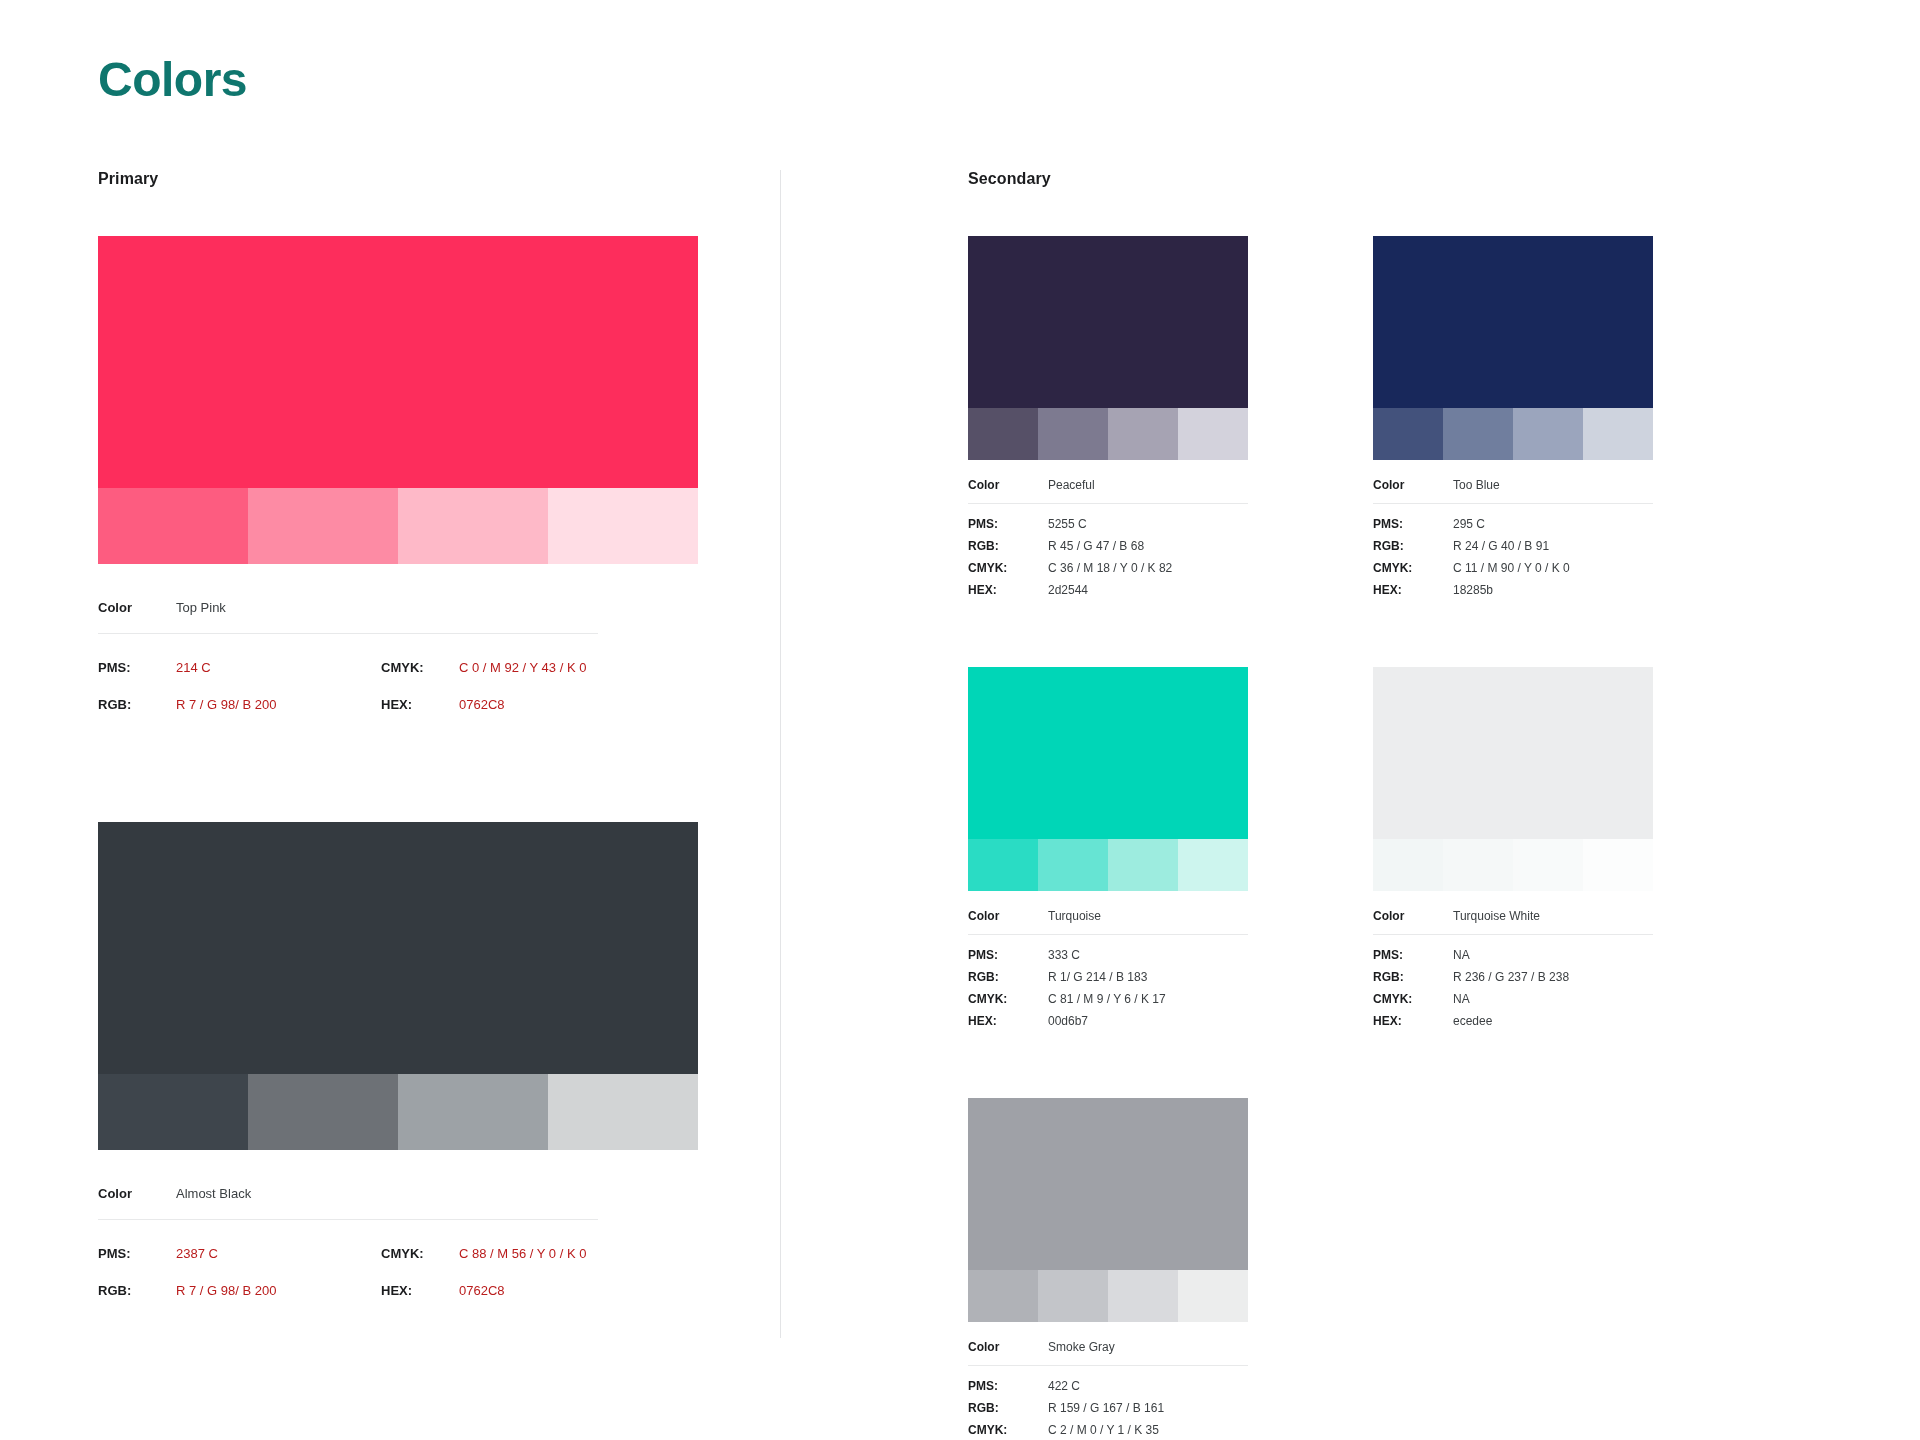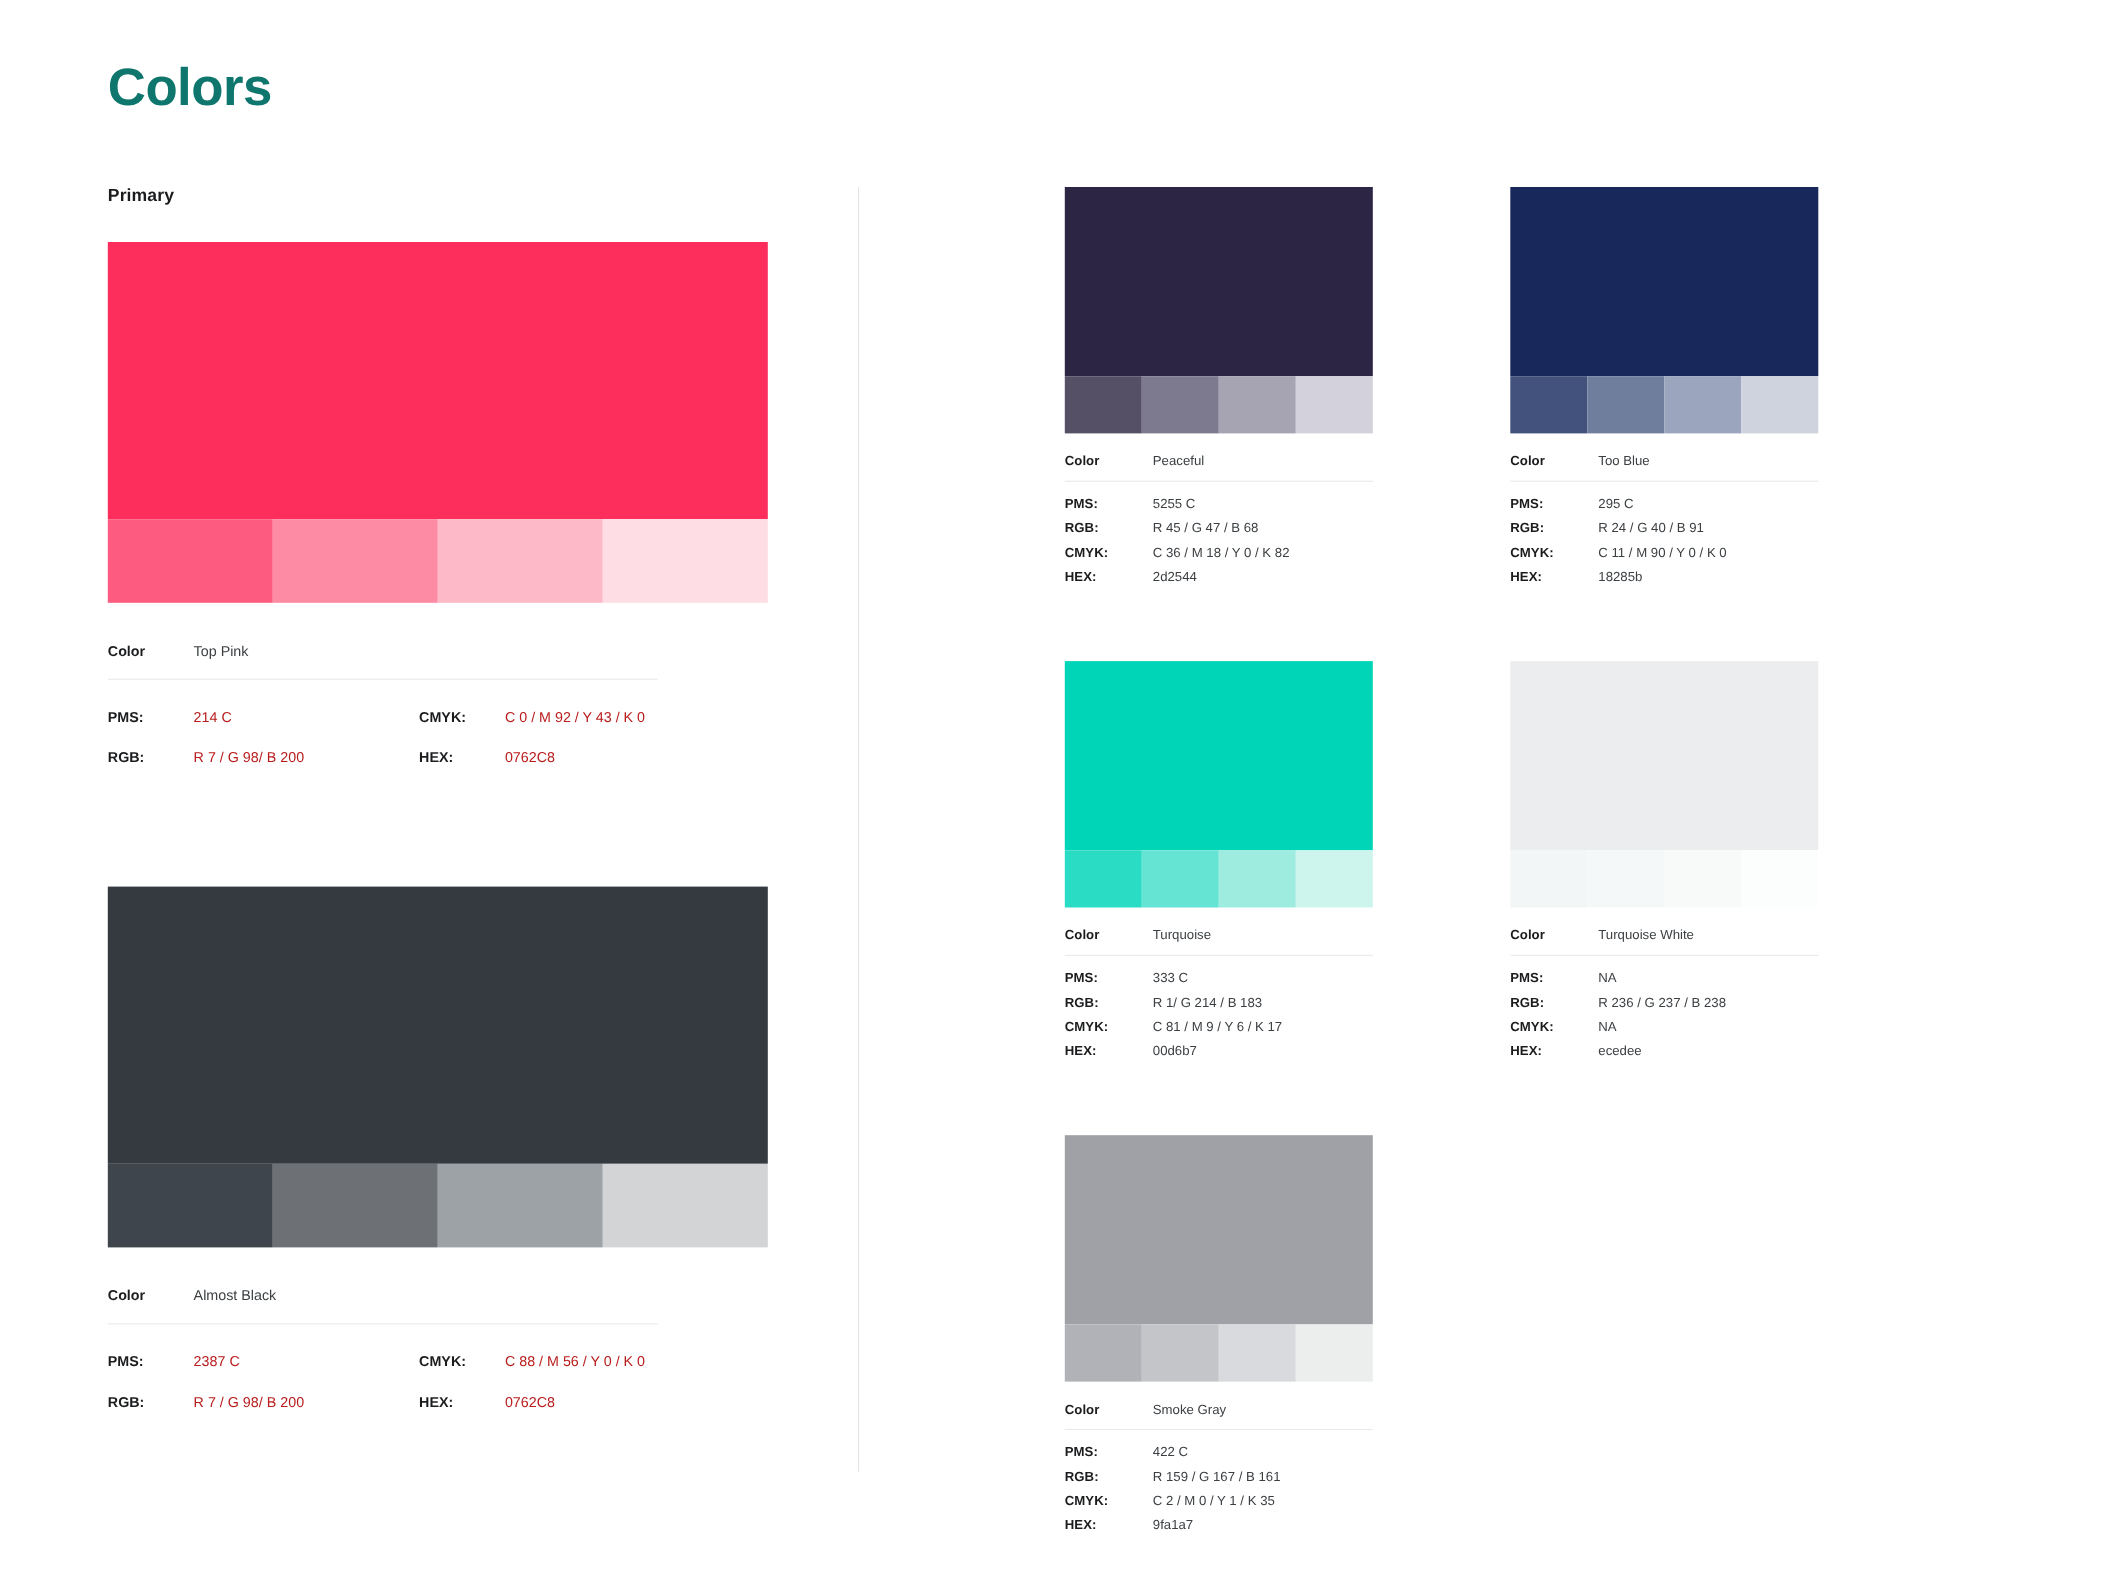--- a/index.html
+++ b/index.html
@@ -23,21 +23,21 @@
   }
 
   .section-label {
     font-size: 16px; font-weight: 700; color: #1b1c1e; letter-spacing: 0.1px;
   }
 
   
   .primary-col { position: absolute; left: 98px; top: 170px; width: 600px; }
   .secondary-col { position: absolute; left: 968px; top: 170px; width: 860px; }
 
-  .col-head { margin-bottom: 32px; }
+  .col-head { margin-bottom: 48px; }
 
   .swatch-block { margin-bottom: 0; }
   .swatch-main { width: 100%; }
   .swatch-tints { display: flex; width: 100%; }
   .swatch-tints > div { flex: 1 1 0; }
 
   
   .primary-block .swatch-main { height: 252px; }
   .primary-block .swatch-tints > div { height: 76px; }
 
@@ -141,20 +141,21 @@
           <span class="k">RGB:</span>
           <span class="v">R 7 / G 98/ B 200</span>
           <span class="k">HEX:</span>
           <span class="v">0762C8</span>
         </div>
       </div>
     </div>
   </div>
 
   <div class="secondary-col">
+    <div class="col-head section-label">Secondary</div>
 
     <div class="sec-grid">
 
       <div class="sec-block">
         <div class="swatch-main" id="s0-main" style="background: rgb(45, 37, 68);"></div>
         <div class="swatch-tints" id="s0-tints">
           <div style="background: rgb(86, 80, 103);"></div>
           <div style="background: rgb(125, 122, 144);"></div>
           <div style="background: rgb(166, 163, 179);"></div>
           <div style="background: rgb(211, 210, 220);"></div>

